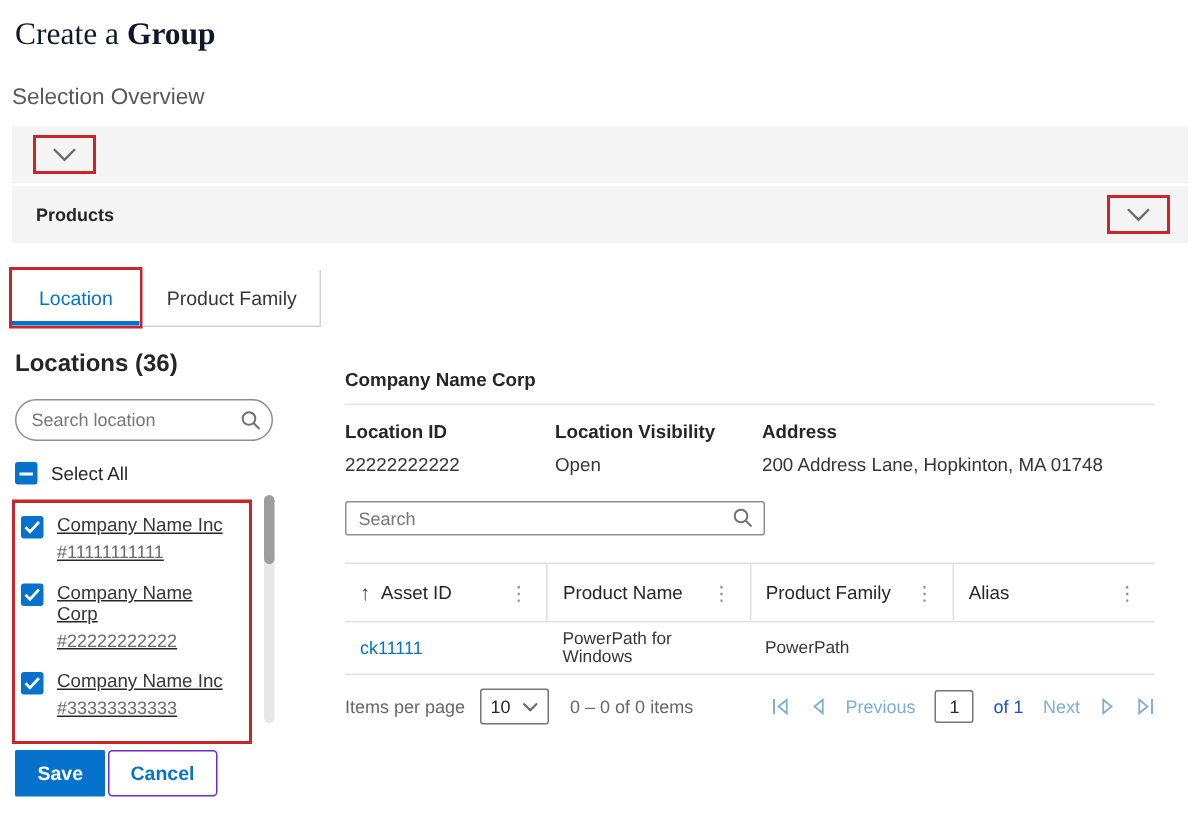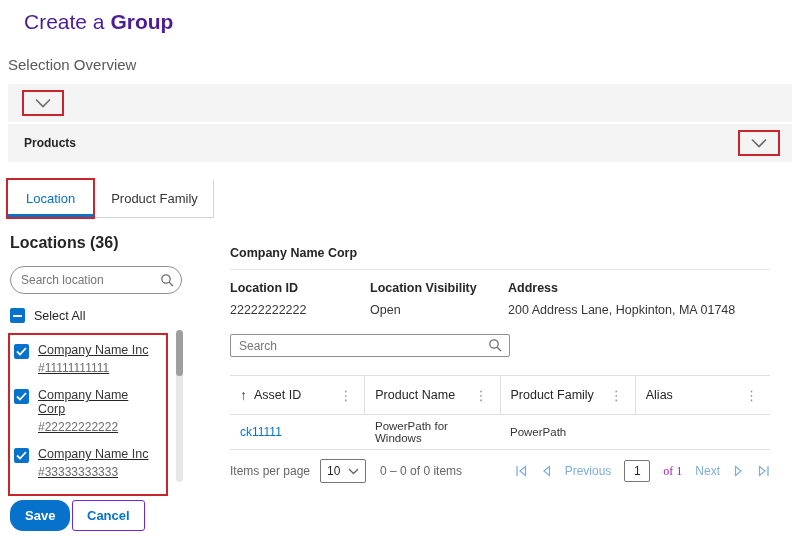--- a/index.html
+++ b/index.html
@@ -4,21 +4,21 @@
 <style>
   * { box-sizing: border-box; }
   body { margin: 0; background: #fff; }
   .page {
     position: relative; width: 800px; height: 546px; background: #fff;
     font-family: "Liberation Sans", sans-serif; color: #262626; overflow: hidden;
   }
   .annot { box-shadow: 0 0 0 2px #c9252d; }
 
   
-  .page-title { position: absolute; top: 10px; left: 24px; font-size: 21px; color: #4c1d95; font-weight: 400; }
+  .page-title { position: absolute; top: 10px; left: 10px; font-size: 21px; color: #0f172a; font-weight: 400; font-family: Liberation Serif, serif; }
   .page-title .bold { font-weight: 700; }
 
   .section-heading { position: absolute; top: 56px; left: 8px; font-size: 15px; color: #595959; font-weight: 400; }
 
   
   .accordion {
     position: absolute; left: 8px; right: 8px; height: 38px; background: #f4f4f4;
     display: flex; align-items: center; justify-content: space-between; padding: 0 14px 0 16px;
   }
   .accordion-1 { top: 84px; }
@@ -88,25 +88,25 @@
   .pagination { display: flex; align-items: center; margin-top: 9px; font-size: 12px; color: #666; }
   .ipp-label { margin-right: 10px; }
   .select-box { display: flex; align-items: center; justify-content: space-between; width: 46px; height: 24px;
     border: 1px solid #767676; border-radius: 2px; padding: 0 6px; color: #262626; cursor: pointer; }
   .range-text { margin-left: 14px; }
   .pager { margin-left: auto; display: flex; align-items: center; gap: 13px; }
   .pg-ic { display: flex; align-items: center; cursor: pointer; }
   .pg-text { color: #7fadd9; cursor: pointer; }
   .page-input { width: 26px; height: 22px; border: 1px solid #767676; border-radius: 2px; text-align: center;
     font-size: 12px; color: #262626; font-family: "Liberation Sans", sans-serif; }
-  .of-text { color: #a21caf; font-family: Liberation Serif, serif; }
+  .of-text { color: #1d4ed8; }
 
   
   .save-btn { position: absolute; left: 10px; top: 500px; background: #0672cb; color: #fff; border: none;
-    border-radius: 13px; padding: 8px 15px; font-size: 13px; font-weight: 700; font-family: "Liberation Sans", sans-serif; cursor: pointer; }
+    border-radius: 1px; padding: 8px 15px; font-size: 13px; font-weight: 700; font-family: "Liberation Sans", sans-serif; cursor: pointer; }
   .cancel-btn { position: absolute; left: 72px; top: 500px; background: #fff; color: #0672cb; border: 1px solid #6d28d9;
     border-radius: 3px; padding: 7px 14px; font-size: 13px; font-weight: 700; font-family: "Liberation Sans", sans-serif; cursor: pointer; }
 </style>
 </head>
 <body>
 
 <div class="page">
 
   <div class="page-title">
     <span>Create a</span>

